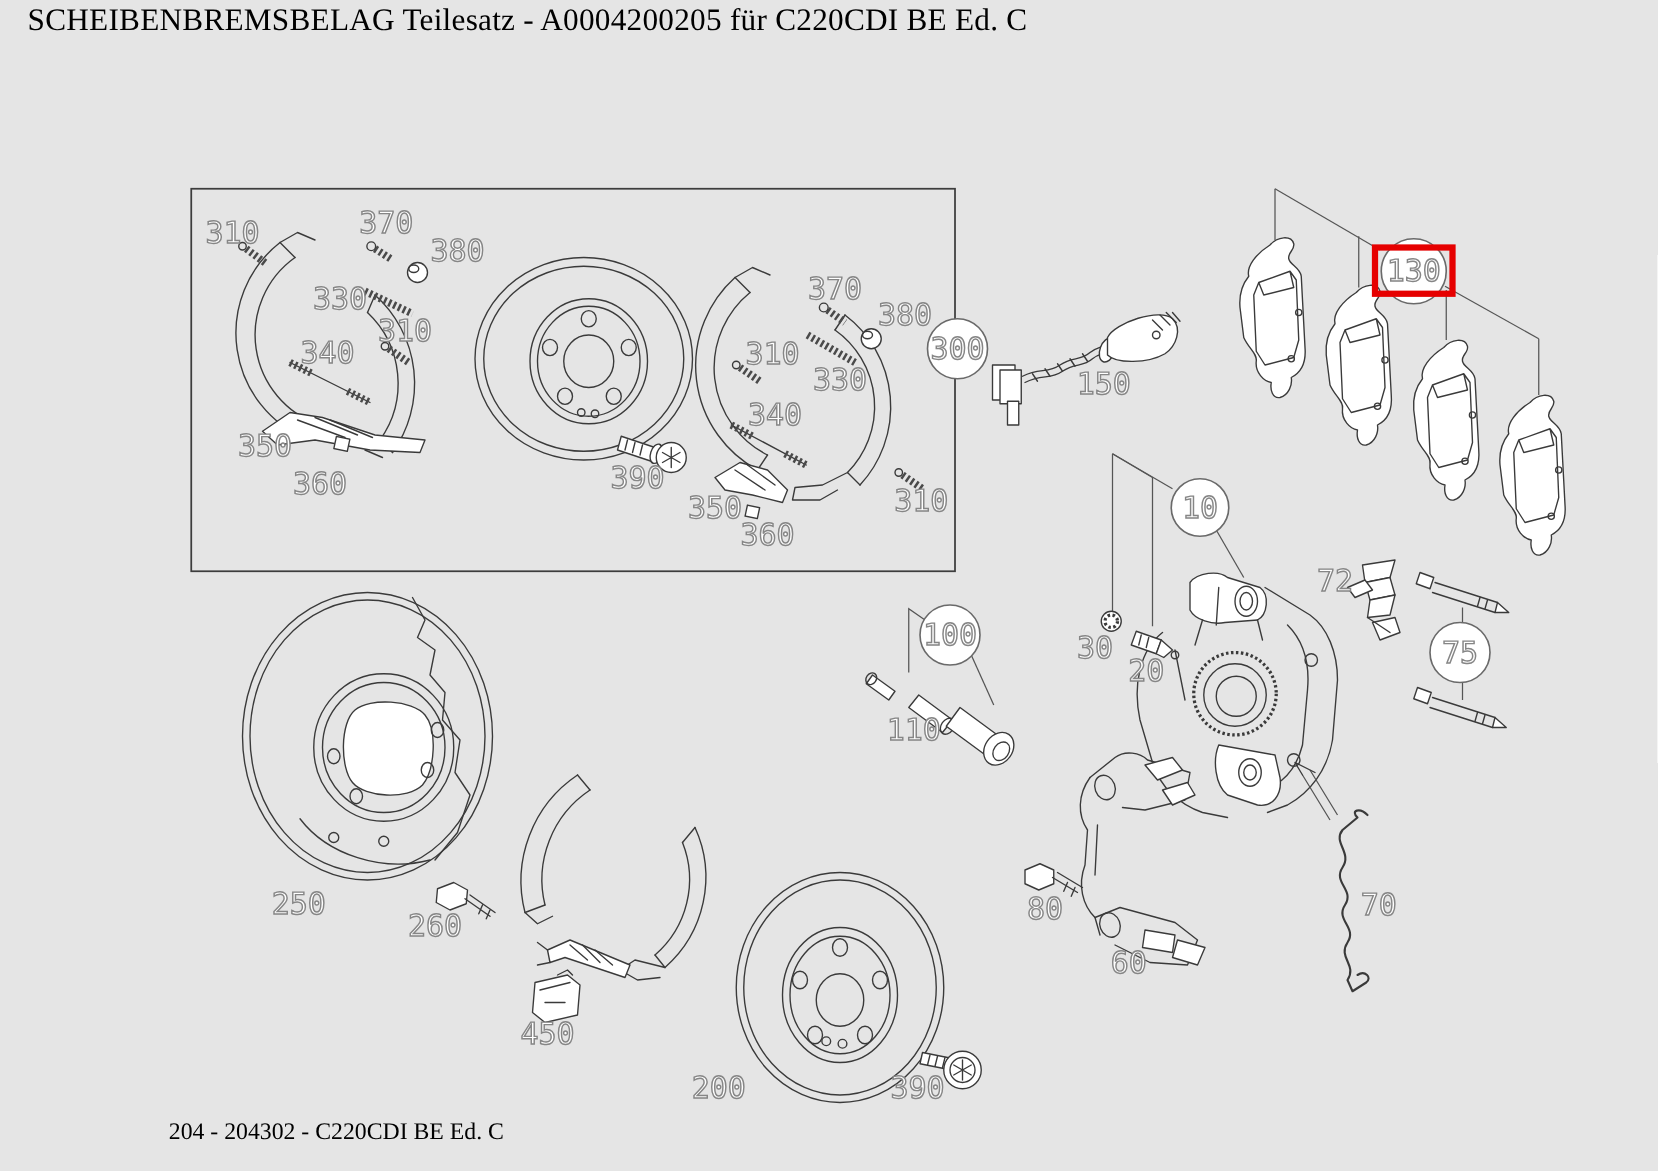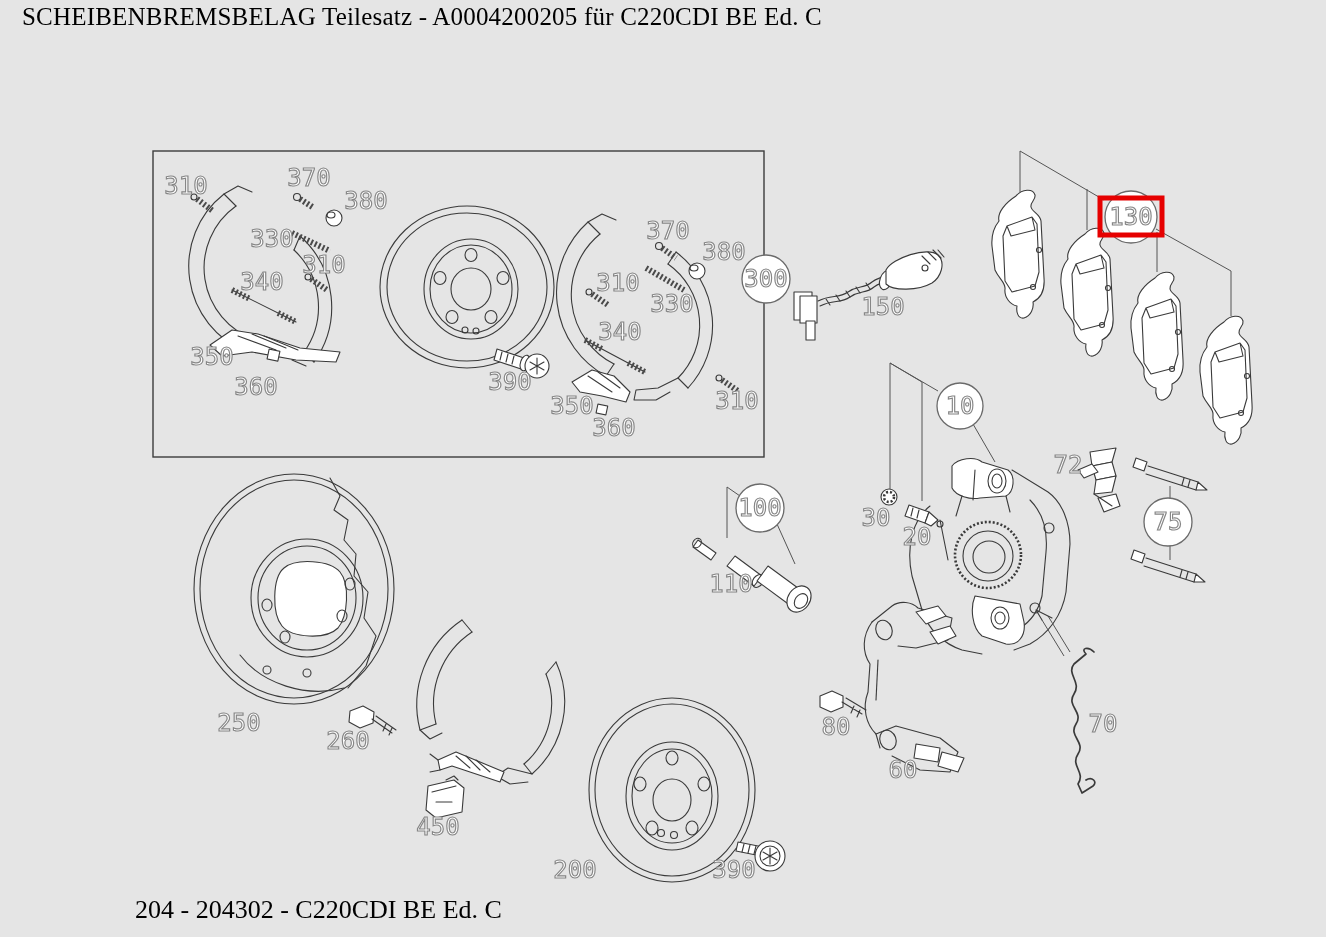--- a/index.html
+++ b/index.html
@@ -1,19 +1,19 @@
 <!DOCTYPE html>
 <html><head>
 <meta charset="utf-8">
 <style>
   html,body{margin:0;padding:0;background:#fff}
   .page{position:relative;width:1326px;height:937px;background:#e5e5e5;overflow:hidden;
         font-family:"Liberation Serif",serif;color:#000}
   .title{position:absolute;left:22px;top:3px;font-size:25px;white-space:nowrap;letter-spacing:.2px}
-  .footer{position:absolute;left:135px;top:895px;font-size:26px;white-space:nowrap}
+  .footer{position:absolute;left:135px;top:895px;font-size:19px;white-space:nowrap}
   .canvas{position:absolute;left:0;top:0}
   .art{fill:none;stroke:#3a3a3a;stroke-width:1.1;stroke-linecap:round;stroke-linejoin:round}
   .artw{fill:#fff;stroke:#3a3a3a;stroke-width:1.1;stroke-linejoin:round}
   .coil{fill:none;stroke:#4a4a4a;stroke-width:6;stroke-dasharray:2 2.2}
   .serr{fill:none;stroke:#3a3a3a;stroke-width:2.6;stroke-dasharray:2 2}
   .ld{fill:none;stroke:#555;stroke-width:1}
   .inset{fill:none;stroke:#3d3d3d;stroke-width:1.4}
   .refc{fill:#fff;stroke:#6a6a6a;stroke-width:1.3}
   .callout{font-family:"DejaVu Sans Mono",monospace;font-size:24px;fill:#fff;
            stroke:#868686;stroke-width:1.15;text-anchor:middle}

